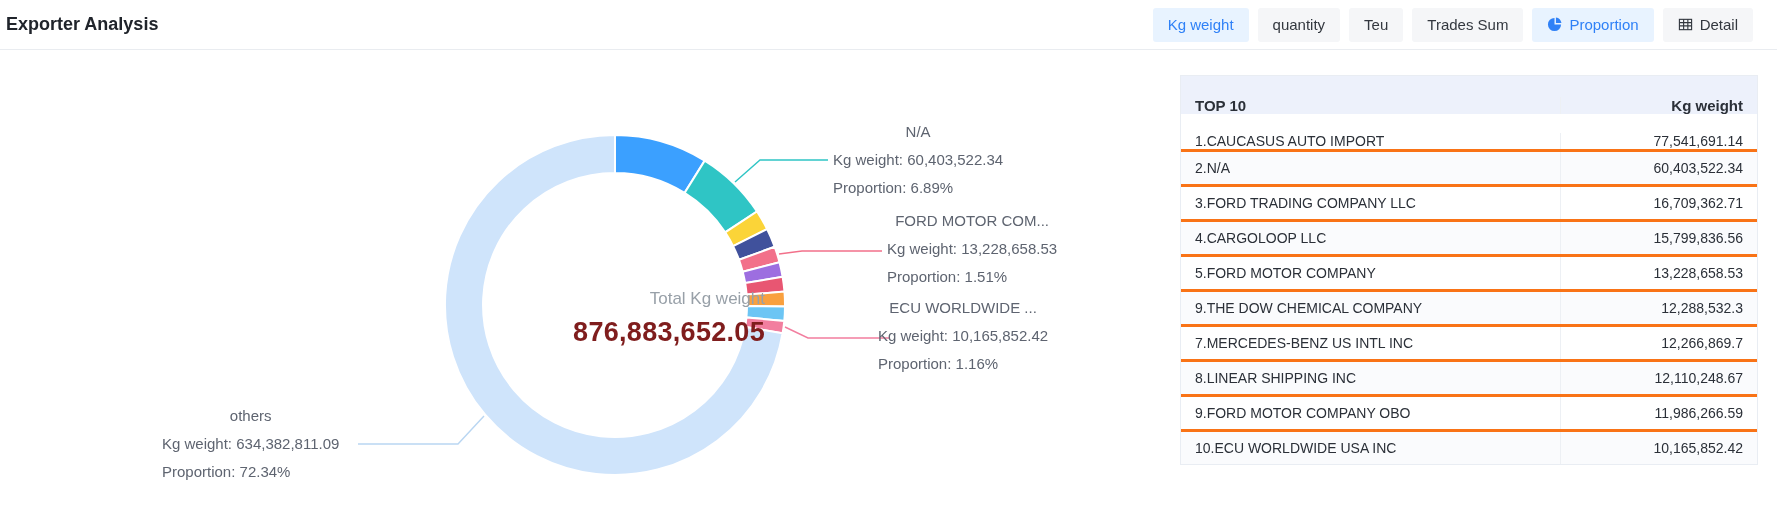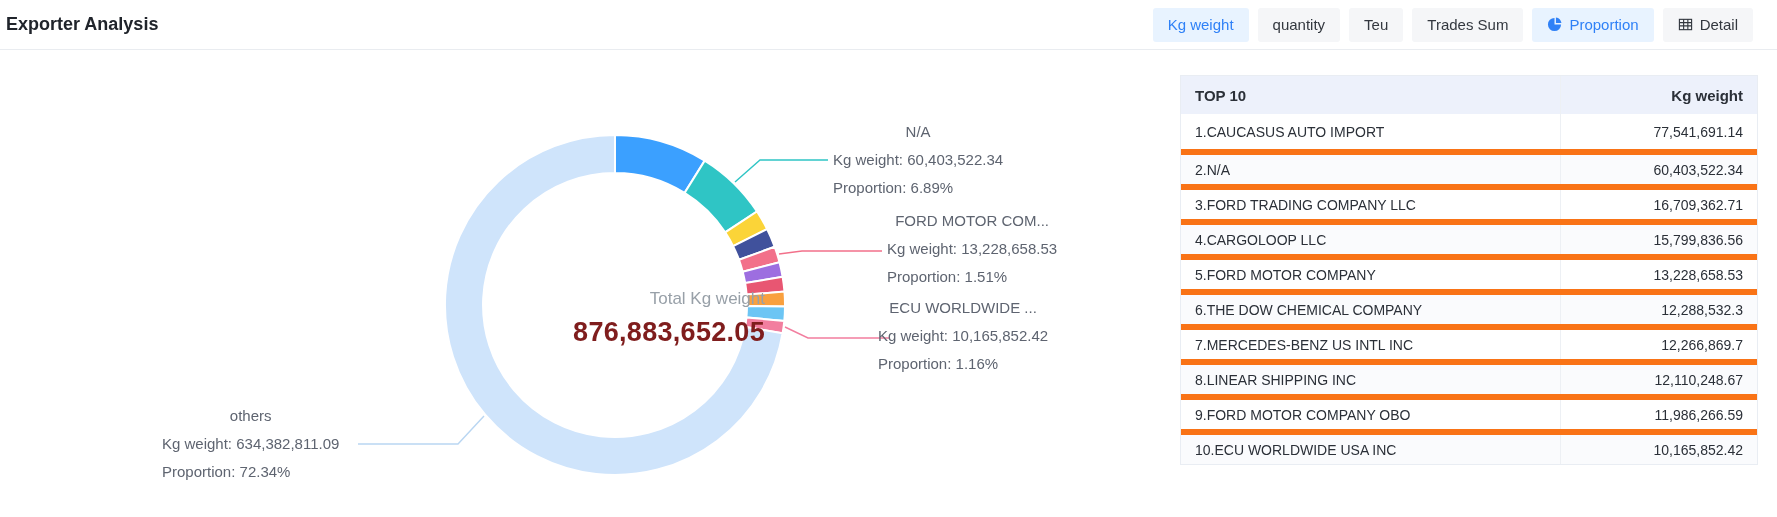--- a/index.html
+++ b/index.html
@@ -31,22 +31,22 @@
   .center-label { position: absolute; left: 465px; top: 236px; width: 300px; text-align: right; }
   .cl-title { font-size: 17px; line-height: 26px; color: #98a0a8; }
   .cl-value { font-size: 27px; line-height: 32px; font-weight: 700; color: #7f1d1d; margin-top: 4px; letter-spacing: .3px; }
   .callout { position: absolute; font-size: 15px; line-height: 28px; color: #5e6470; white-space: nowrap; }
   .callout .co-name { color: #5e6470; text-align: center; }
   
   .top10 {
     position: absolute; left: 1180px; top: 25px; width: 578px;
     border: 1px solid #e9edf3; background: #fff; font-size: 14px;
   }
-  .t-row { display: flex; align-items: stretch; height: 35px; border-top: 6px solid #f97316; }
-  .t-row:first-child { border-top: none; }
+  .t-row { display: flex; align-items: stretch; height: 35px; border-top: 3px solid #f97316; }
+  .t-row:first-child { border-top: none; align-items: flex-end; }
   .t-header { height: 38px; background: #edf1fb; font-weight: 700; font-size: 15px; color: #1d2330; }
   #t-body .t-row:nth-child(even) { background: #fafbfd; }
   .t-name { flex: 1; display: flex; align-items: center; padding-left: 14px; color: #2b3038; overflow: hidden; }
   .t-val  { width: 197px; display: flex; align-items: center; justify-content: flex-end; padding-right: 14px; border-left: 1px solid #edf0f4; color: #2b3038; }
 </style>
 </head>
 <body>
 
 <header class="topbar">
   <div class="title">Exporter Analysis</div>
@@ -149,21 +149,21 @@
         </div>
         <div class="t-row">
           <div class="t-name">4.CARGOLOOP LLC</div>
           <div class="t-val">15,799,836.56</div>
         </div>
         <div class="t-row">
           <div class="t-name">5.FORD MOTOR COMPANY</div>
           <div class="t-val">13,228,658.53</div>
         </div>
         <div class="t-row">
-          <div class="t-name">6.THE DOW CHEMICAL COMPANY</div>
+          <div class="t-name">9.THE DOW CHEMICAL COMPANY</div>
           <div class="t-val">12,288,532.3</div>
         </div>
         <div class="t-row">
           <div class="t-name">7.MERCEDES-BENZ US INTL INC</div>
           <div class="t-val">12,266,869.7</div>
         </div>
         <div class="t-row">
           <div class="t-name">8.LINEAR SHIPPING INC</div>
           <div class="t-val">12,110,248.67</div>
         </div>

